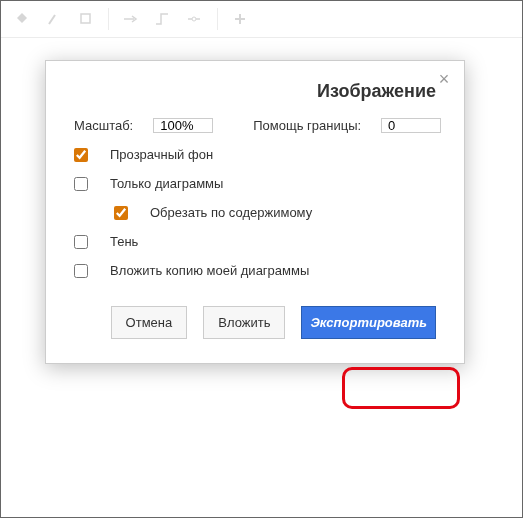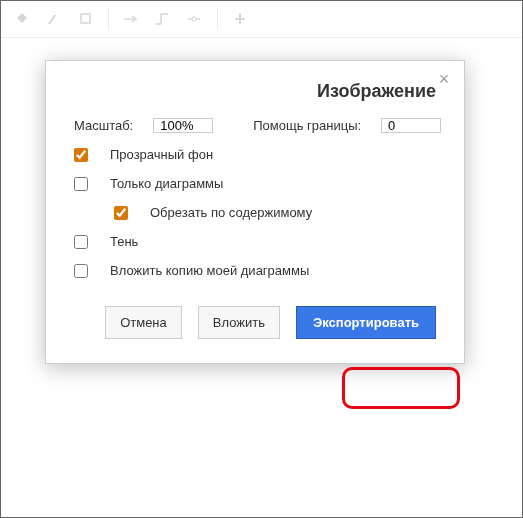--- a/index.html
+++ b/index.html
@@ -101,21 +101,22 @@
       padding: 8px 14px;
       font-size: 13px;
       color: #333;
       cursor: pointer;
     }
     .btn-primary {
       background: #3b78e7;
       border: 1px solid #2a5db0;
       color: #fff;
       font-weight: bold;
-      padding: 8px 16px;
+      padding: 8px 8px;
+      font-style: italic;
     }
     .highlight-ring {
       position: absolute;
       border: 3px solid #e30613;
       border-radius: 10px;
       pointer-events: none;
     }
     .frame-border {
       position: absolute;
       inset: 0;

